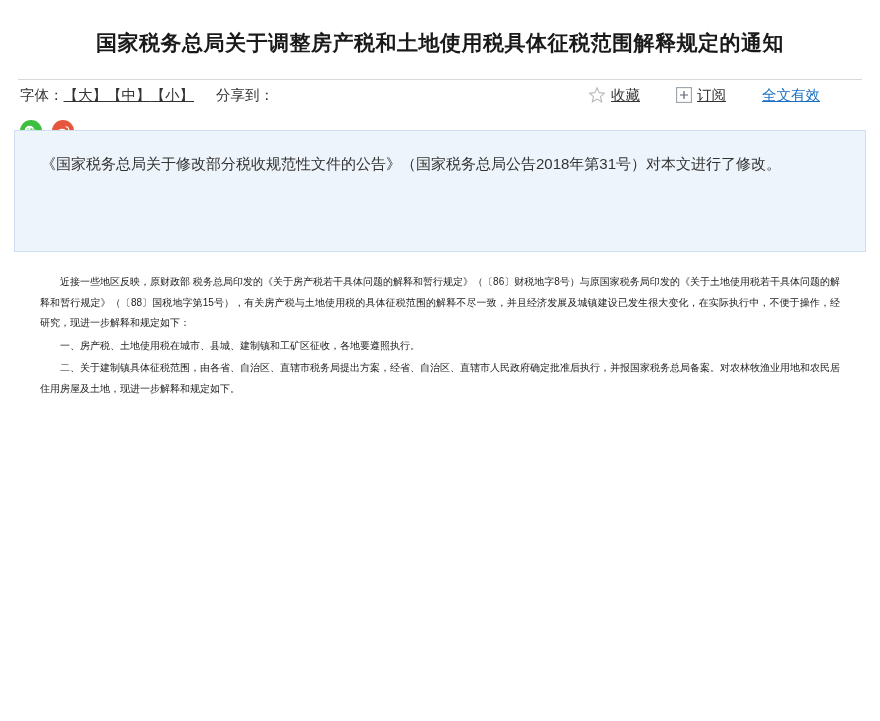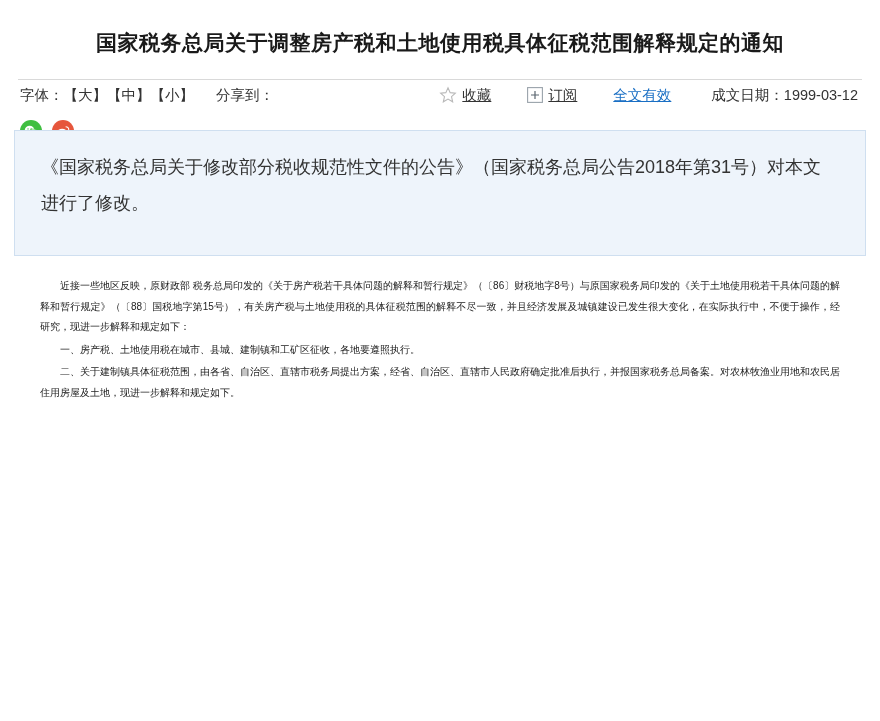--- a/index.html
+++ b/index.html
@@ -50,20 +50,21 @@
     color: #333333;
     padding: 0 6px 0 6px;
     height: 30px;
     position: relative;
   }
   .toolbar .fontsize-label {
     white-space: nowrap;
   }
   .toolbar .sizes {
     white-space: nowrap;
+    text-decoration: underline;
   }
   .toolbar .sizes a {
     color: #333333;
     text-decoration: none;
     cursor: pointer;
   }
   .toolbar .share-label {
     margin-left: 22px;
     white-space: nowrap;
   }
@@ -127,21 +128,21 @@
   }
   .note-header {
     background: #dce9f7;
     color: #1a5fa8;
     font-weight: bold;
     font-size: 14.5px;
     padding: 6px 20px 7px 20px;
     letter-spacing: 0.5px;
   }
   .note-body {
-    font-size: 18px;
+    font-size: 15px;
     line-height: 2.0;
     color: #333333;
     padding: 18px 26px 34px 26px;
     min-height: 120px;
     box-sizing: border-box;
   }
   .content {
     font-size: 10px;
     line-height: 2.05;
     color: #222222;
@@ -183,21 +184,20 @@
         <svg width="16" height="16" viewBox="0 0 16 16">
           <rect x="0.6" y="0.6" width="14.8" height="14.8" fill="none" stroke="#9aa3ab" stroke-width="1.1"></rect>
           <path d="M4 11.6 h8 M8 7.6 v8" stroke="#5b6670" stroke-width="1.2" transform="translate(0,-3.6)"></path>
         </svg>
       </span>
       <span>订阅</span>
     </span>
 
     <span class="tb-item valid">全文有效</span>
 
-    <span class="tb-date">成文日期：1999-03-12</span>
   </div>
 
   <div class="social-row">
     <span class="social wechat">
       <svg width="14" height="14" viewBox="0 0 16 16">
           <ellipse cx="6.4" cy="6.4" rx="5.4" ry="4.4" fill="#ffffff"></ellipse>
           <ellipse cx="10.4" cy="9.6" rx="4.6" ry="3.8" fill="#ffffff" stroke="#3fbf40" stroke-width="0.8"></ellipse>
           <circle cx="4.6" cy="5.6" r="0.8" fill="#3fbf40"></circle>
           <circle cx="8.2" cy="5.6" r="0.8" fill="#3fbf40"></circle>
         </svg>

